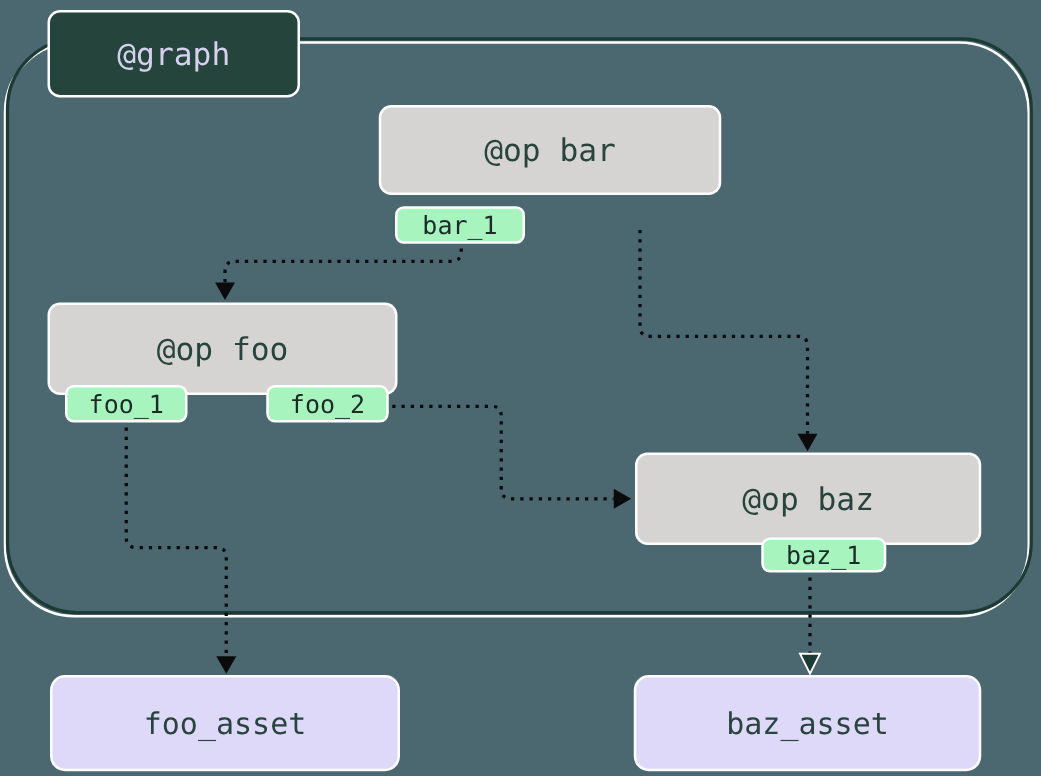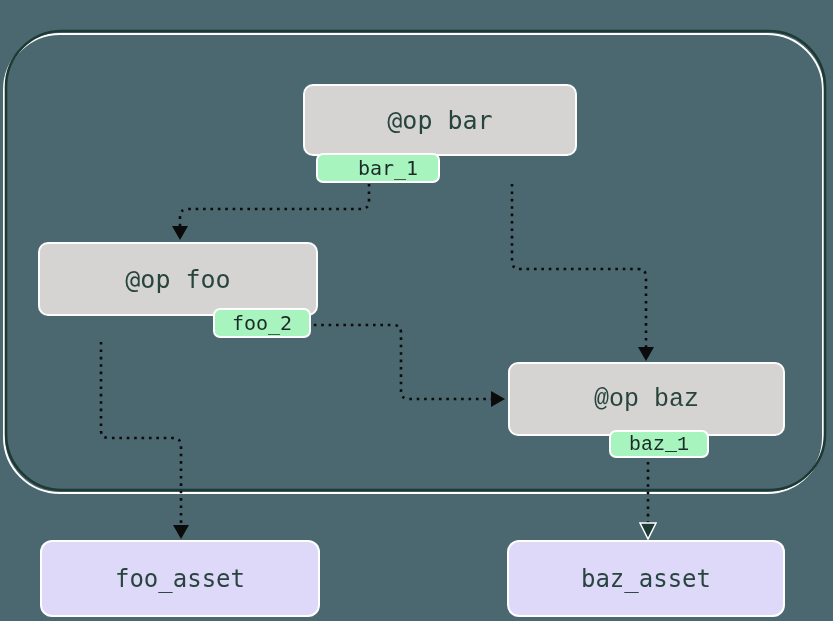--- a/index.html
+++ b/index.html
@@ -50,34 +50,34 @@
     top: 0;
     bottom: 0;
     display: flex;
     align-items: center;
     justify-content: center;
     color: #28443e;
     font-size: 25px;
   }
   .node-bar { left: 303px; top: 84px;  width: 270px; height: 68px; }
   .node-foo { left: 38px;  top: 242px; width: 276px; height: 70px; text-align: right; }
-  .node-baz { left: 508px; top: 362px; width: 273px; height: 70px; font-family: Liberation Mono, monospace; }
+  .node-baz { left: 508px; top: 362px; width: 273px; height: 70px; }
   .out-tab {
     position: absolute;
     background: #a7f4be;
     border: 2px solid #ffffff;
     border-radius: 7px;
     display: flex;
     align-items: center;
     justify-content: center;
     color: #1c2b28;
     font-size: 20px;
     z-index: 3;
   }
-  .tab-bar1 { left: 11px;  top: 67px; width: 100px; height: 26px; padding-left: 20px; }
+  .tab-bar1 { left: 11px;  top: 79px; width: 100px; height: 26px; }
   .tab-bar2 { left: 157px; top: 63px; width: 96px;  height: 26px; }
   .tab-foo1 { left: 12px;  top: 64px; width: 94px;  height: 26px; }
   .tab-foo2 { left: 157px; top: 64px; width: 94px;  height: 26px; margin-left: 16px; }
   .tab-baz1 { left: 87px;  top: 66px; width: 96px;  height: 24px; margin-left: 12px; }
   .asset-node {
     position: absolute;
     background: #ded9f8;
     border: 2px solid rgba(255,255,255,0.95);
     border-radius: 12px;
     display: flex;
@@ -116,28 +116,32 @@
     <path class="edge" d="M299 325 H393 Q401 325 401 333 V391 Q401 399 409 399 H491"></path>
     <polygon points="491,391 491,407 505,399" fill="#0b0b0b"></polygon>
 
     <path class="edge" d="M101 342 V430 Q101 438 109 438 H173 Q181 438 181 446 V525"></path>
     <polygon points="173,525 189,525 181,539" fill="#0b0b0b"></polygon>
 
     <path class="edge" d="M648 462 V523"></path>
     <polygon points="640,523 656,523 648,539" fill="#1d3b34" stroke="#ffffff" stroke-width="1.5"></polygon>
   </svg>
 
+  <div class="graph-label">
+    <span>@graph</span>
+  </div>
 
   <div class="op-node node-bar">
     <div class="op-title">@op bar</div>
     <div class="out-tab tab-bar1">bar_1</div>
   </div>
 
   <div class="op-node node-foo">
     <div class="op-title">@op foo</div>
+    <div class="out-tab tab-foo1">foo_1</div>
     <div class="out-tab tab-foo2">foo_2</div>
   </div>
 
   <div class="op-node node-baz">
     <div class="op-title">@op baz</div>
     <div class="out-tab tab-baz1">baz_1</div>
   </div>
 
   <div class="asset-node asset-foo">foo_asset</div>
   <div class="asset-node asset-baz">baz_asset</div>

